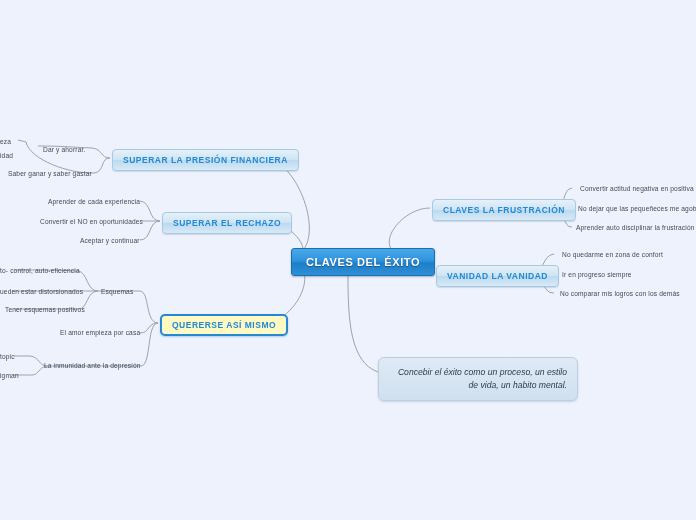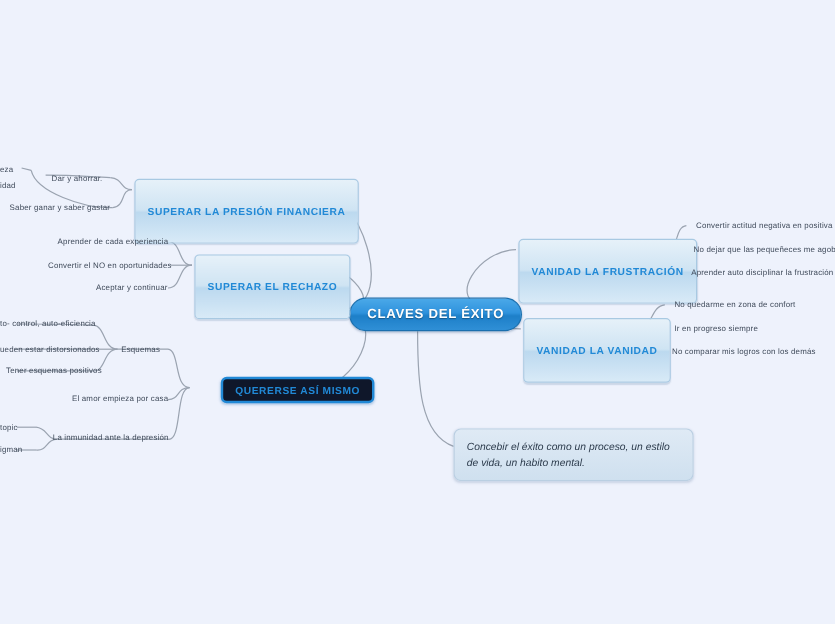--- a/index.html
+++ b/index.html
@@ -10,21 +10,21 @@
     position:relative;
   }
   #canvas{position:absolute;left:0;top:0;width:696px;height:520px;}
   svg.links{position:absolute;left:0;top:0;width:696px;height:520px;pointer-events:none;}
 
   
   .node-root{
     position:absolute;
     background:linear-gradient(to bottom,#4aa8e8 0%,#2f93dd 45%,#1d7fc8 55%,#2f8fd6 100%);
     border:1px solid #1a6fae;
-    border-radius:14px;
+    border-radius:3px;
     color:#ffffff;
     font-size:11px;
     font-weight:bold;
     letter-spacing:.6px;
     padding:7px 14px;
     white-space:nowrap;
     box-shadow:0 1px 2px rgba(20,60,110,.35);
     text-shadow:0 1px 1px rgba(0,0,0,.35);
     text-align:right;
   }
@@ -32,31 +32,30 @@
   
   .node-main{
     position:absolute;
     background:linear-gradient(to bottom,#e6f1f9 0%,#cfe4f3 48%,#bcd9ef 52%,#d8eaf7 100%);
     border:1px solid #a8c9e2;
     border-radius:4px;
     color:#2189d6;
     font-size:8.5px;
     font-weight:bold;
     letter-spacing:.5px;
-    padding:21px 10px;
+    padding:5px 10px;
     white-space:nowrap;
     box-shadow:0 1px 1px rgba(80,120,160,.22);
   }
   .node-main.selected{
-    background:#0f172a;
+    background:#fef9c3;
     border:2px solid #2189d6;
     border-radius:5px;
     padding:4px 10px;
     box-shadow:0 1px 2px rgba(40,110,180,.3);
-    margin-left:24px;
   }
 
   
   .leaf{
     position:absolute;
     color:#3f4a5a;
     font-size:6.6px;
     white-space:nowrap;
     letter-spacing:.15px;
     line-height:9px;
@@ -68,20 +67,21 @@
     position:absolute;
     background:linear-gradient(to bottom,#dfeaf5 0%,#cfe0ef 100%);
     border:1px solid #bacfe2;
     border-radius:6px;
     color:#2c3b4c;
     font-size:8.6px;
     font-style:italic;
     line-height:13px;
     padding:8px 10px;
     box-shadow:0 1px 2px rgba(90,120,160,.25);
+    text-align:right;
   }
 </style>
 </head>
 <body>
 
 <div id="canvas">
 
   <svg class="links" viewBox="0 0 696 520">
     <g fill="none" stroke="#9aa3b0" stroke-width="1">
 
@@ -158,21 +158,21 @@
   <div class="leaf sub" style="left:101px;top:287px;">Esquemas</div>
   <div class="leaf" style="left:0px;top:266px;">to- control, auto-eficiencia</div>
   <div class="leaf" style="left:0px;top:287px;">ueden estar distorsionados</div>
   <div class="leaf" style="left:5px;top:305px;">Tener esquemas positivos</div>
   <div class="leaf" style="left:60px;top:328px;">El amor empieza por casa</div>
   <div class="leaf" style="left:0px;top:352px;">topic</div>
   <div class="leaf" style="left:0px;top:371px;">igman</div>
   <div class="leaf" style="left:44px;top:361px;">La inmunidad ante la depresión</div>
 
   <div class="node-main" style="left:432px;top:199px;">
-    <span>VANIDAD LA FRUSTRACIÓN</span>
+    <span>CLAVES LA FRUSTRACIÓN</span>
   </div>
   <div class="leaf" style="left:580px;top:184px;">Convertir actitud negativa en positiva</div>
   <div class="leaf" style="left:578px;top:204px;">No dejar que las pequeñeces me agobien</div>
   <div class="leaf" style="left:576px;top:223px;">Aprender auto disciplinar la frustración</div>
 
   <div class="node-main" style="left:436px;top:265px;">
     <span>VANIDAD LA VANIDAD</span>
   </div>
   <div class="leaf" style="left:562px;top:250px;">No quedarme en zona de confort</div>
   <div class="leaf" style="left:562px;top:270px;">Ir en progreso siempre</div>

